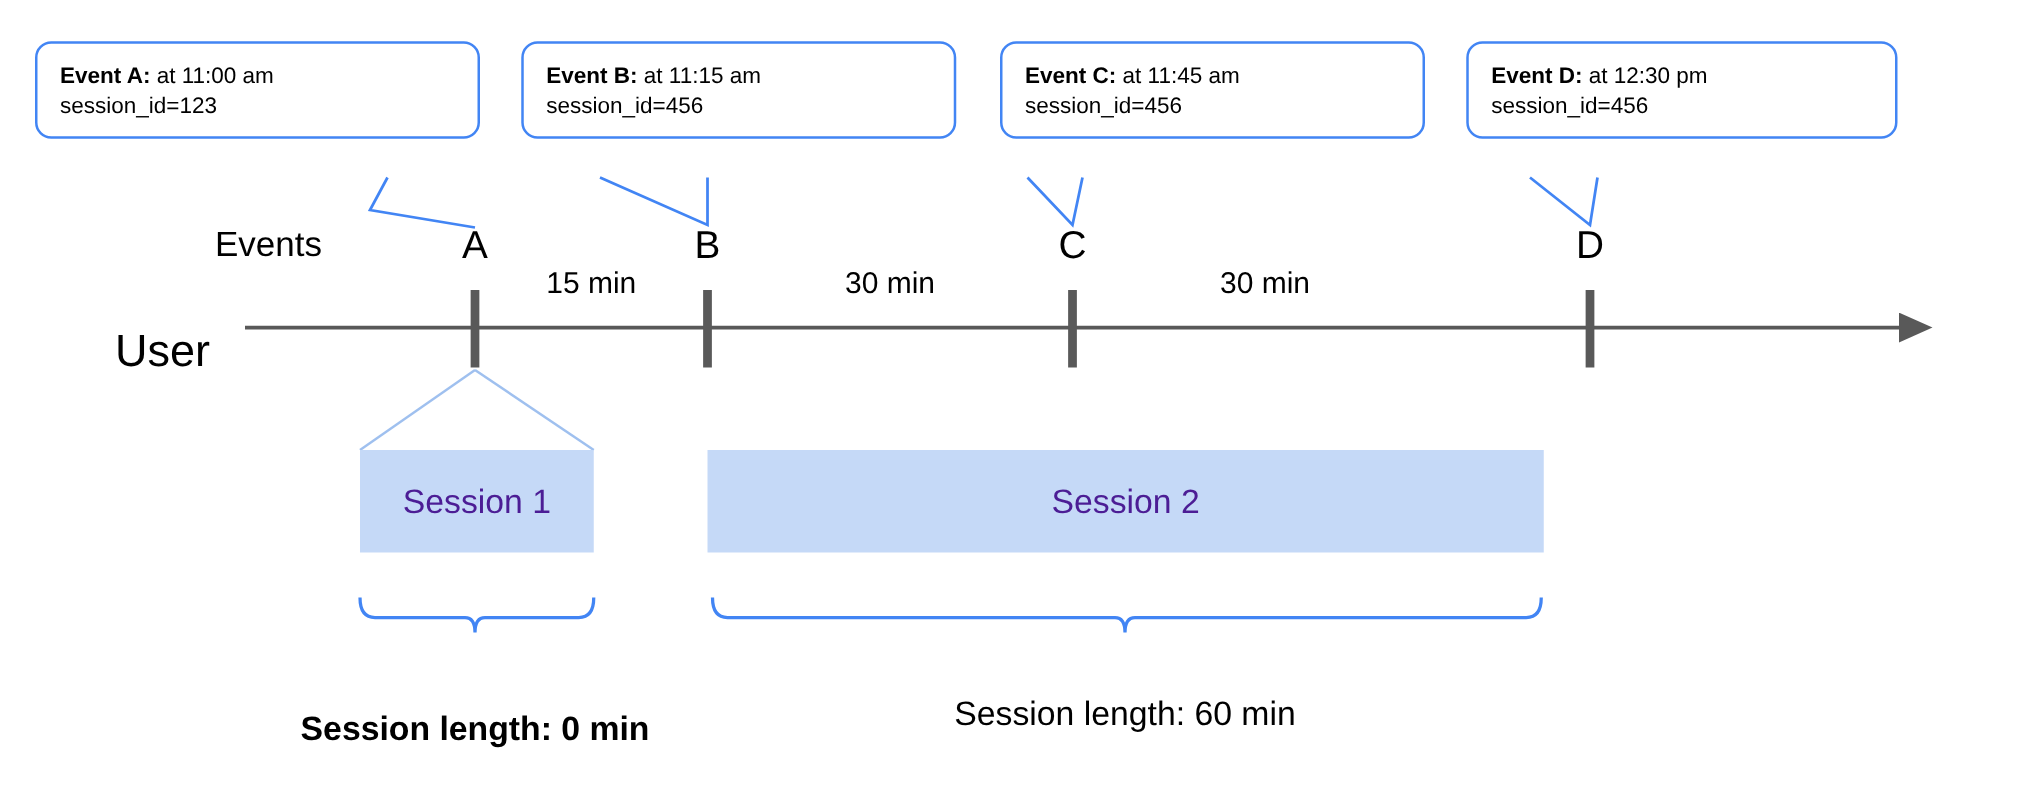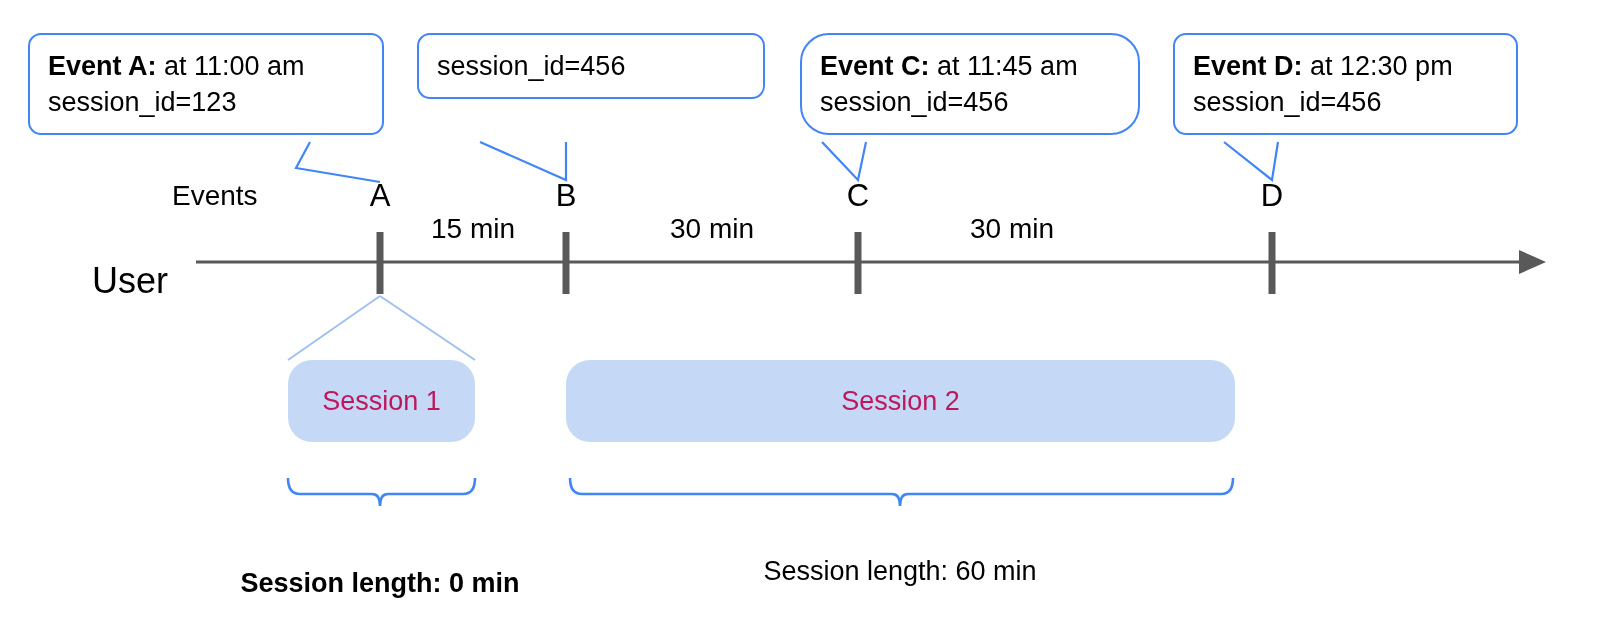--- a/index.html
+++ b/index.html
@@ -12,38 +12,38 @@
   #stage{position:relative;width:1614px;height:642px;}
   #vec{position:absolute;left:0;top:0;width:1614px;height:642px;}
 
   .callout{
     position:absolute;
     box-sizing:border-box;
     background:#ffffff;
     border:2px solid #4285f4;
     border-radius:13px;
     padding:14px 16px 12px 18px;
-    font-size:27px;
+    font-size:18px;
     line-height:1.33;
     color:#000000;
     white-space:nowrap;
     z-index:4;
   }
   .callout .lead{font-weight:bold;}
 
   .marker-letter{
     position:absolute;
     font-size:31px;
     color:#000000;
     transform:translateX(-50%);
     z-index:3;
   }
   .gap-label{
     position:absolute;
-    font-size:28px;
+    font-size:24px;
     color:#000000;
     transform:translateX(-50%);
     white-space:nowrap;
     z-index:3;
   }
   .axis-name{
     position:absolute;
     color:#000000;
     white-space:nowrap;
     z-index:3;
@@ -51,23 +51,22 @@
   .axis-name.events{font-size:28px;}
   .axis-name.user{font-size:36px;}
 
   .session-bar{
     position:absolute;
     background:#c5d9f7;
     display:flex;
     align-items:center;
     justify-content:center;
     font-size:27px;
-    color:#be185d;
+    color:#4c1d95;
     z-index:2;
-    border-radius:24px;
   }
   .session-caption{
     position:absolute;
     font-size:27px;
     color:#000000;
     white-space:nowrap;
     transform:translateX(-50%);
     z-index:3;
   }
 </style>
@@ -102,24 +101,25 @@
 
     <path d="M570,478 Q570,494 582,494 L892,494 Q900,494 900,506 Q900,494 908,494 L1221,494 Q1233,494 1233,478" fill="none" stroke="#4285f4" stroke-width="2.6"></path>
   </svg>
 
   <div class="callout" style="left:28px;top:33px;width:356px;">
     <div><span class="lead">Event A:</span><span> at 11:00 am</span></div>
     <div>session_id=123</div>
   </div>
 
   <div class="callout" style="left:417px;top:33px;width:348px;">
+    <div><span class="lead">Event B:</span><span> at 11:15 am</span></div>
     <div>session_id=456</div>
   </div>
 
-  <div class="callout" style="left:800px;top:33px;width:340px;border-radius:29px;">
+  <div class="callout" style="left:800px;top:33px;width:340px;">
     <div><span class="lead">Event C:</span><span> at 11:45 am</span></div>
     <div>session_id=456</div>
   </div>
 
   <div class="callout" style="left:1173px;top:33px;width:345px;">
     <div><span class="lead">Event D:</span><span> at 12:30 pm</span></div>
     <div>session_id=456</div>
   </div>
 
   <div class="axis-name events" style="left:172px;top:180px;">Events</div>

